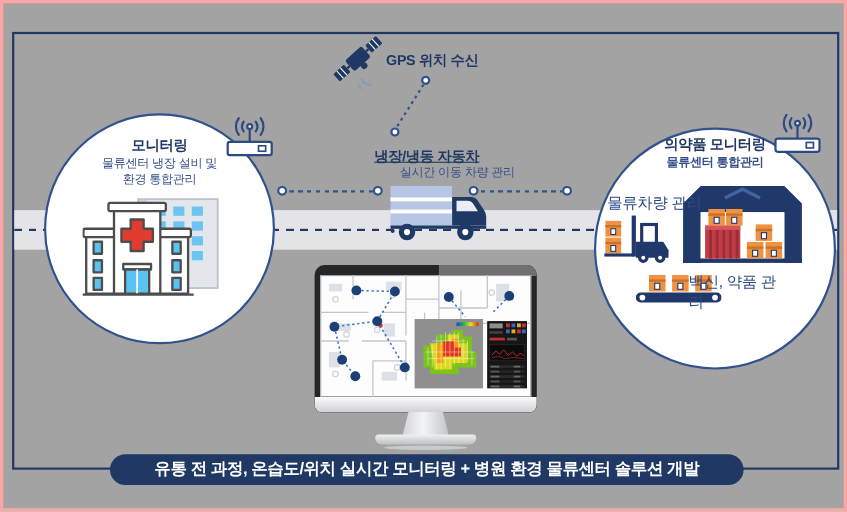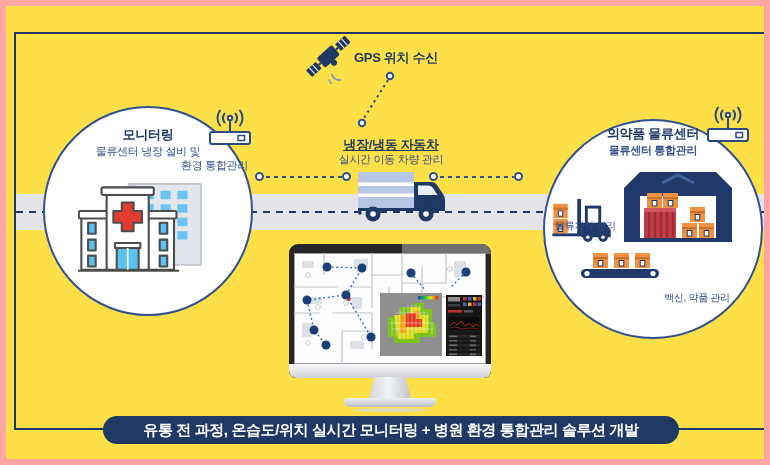--- a/index.html
+++ b/index.html
@@ -1,32 +1,32 @@
 <!DOCTYPE html>
 <html><head>
 <meta charset="utf-8">
 <style>
   * { margin:0; padding:0; box-sizing:border-box; }
   html,body { width:770px; height:465px; }
   body { font-family:"Liberation Sans","DejaVu Sans",sans-serif; background:#fff; overflow:hidden; }
-  .canvas { position:relative; width:770px; height:465px; background:#fde047; border:6px solid #fca5a5; overflow:hidden; }
+  .canvas { position:relative; width:770px; height:465px; background:#a3a3a3; border:3px solid #fca5a5; overflow:hidden; }
 
   .inner-border { position:absolute; left:8px; top:26px; width:752px; height:398px; border:2px solid #1f3864; z-index:0; }
 
   .road { position:absolute; left:10px; top:188px; width:748px; height:36px; background:#e4e4e8; z-index:1; }
   .road-line { position:absolute; left:10px; top:205px; width:748px; height:2px; z-index:1;
     background:repeating-linear-gradient(90deg,#1f3864 0 7px,transparent 7px 13px); }
 
   .bubble { position:absolute; background:#fff; border:2px solid #31518f; border-radius:50%; z-index:2; }
   .bubble.left  { left:37px;  top:100px; width:210px; height:210px; }
   .bubble.right { left:537px; top:113px; width:220px; height:220px; }
 
   .t-title { position:absolute; z-index:4; font-size:13px; font-weight:bold; color:#1f3864; text-align:center; letter-spacing:-0.3px; }
   .t-sub   { position:absolute; z-index:4; font-size:11px; color:#35508c; text-align:center; letter-spacing:-0.3px; }
-  .t-small { position:absolute; z-index:4; font-size:10px; color:#2b4a85; letter-spacing:-0.3px;margin-top:40px; }
+  .t-small { position:absolute; z-index:4; font-size:14px; color:#2b4a85; letter-spacing:-0.3px; }
 
   .icon-abs { position:absolute; z-index:3; }
 
   .hdash { position:absolute; height:2px; z-index:2;
     background:repeating-linear-gradient(90deg,#31518f 0 4px,transparent 4px 8px); }
   .node { position:absolute; width:9px; height:9px; border:2px solid #31518f; border-radius:50%; background:#fff; z-index:2; }
 
   
   .monitor { position:absolute; left:283px; top:238px; width:202px; height:134px;
     background:#262626; border-radius:9px 9px 7px 7px; overflow:hidden; z-index:3; }
@@ -82,21 +82,21 @@
     <svg width="44" height="62" viewBox="0 0 44 62">
       <circle cx="36" cy="8" r="3.2" fill="#fff" stroke="#31518f" stroke-width="2"></circle>
       <line x1="34" y1="12" x2="10" y2="50" stroke="#31518f" stroke-width="2" stroke-dasharray="2.5,3.5"></line>
       <circle cx="8" cy="55" r="3.2" fill="#fff" stroke="#31518f" stroke-width="2"></circle>
     </svg>
   </div>
 
   <div class="bubble left"></div>
   <div class="t-title" style="left:52px; top:120px; width:180px;">모니터링</div>
   <div class="t-sub" style="left:42px; top:138px; width:200px;">물류센터 냉장 설비 및</div>
-  <div class="t-sub" style="left:42px; top:152px; width:200px;text-align:right;">환경 통합관리</div>
+  <div class="t-sub" style="left:42px; top:152px; width:200px;">환경 통합관리</div>
 
   <div class="icon-abs" style="left:201px; top:102px;">
     <svg width="46" height="38" viewBox="0 0 46 38">
       <circle cx="23" cy="10" r="2.2" fill="#fff" stroke="#2b4a85" stroke-width="2"></circle>
       <line x1="23" y1="12.5" x2="23" y2="24" stroke="#2b4a85" stroke-width="2"></line>
       <path d="M17.5,5.5 A8,8 0 0 0 17.5,14.5" stroke="#2b4a85" stroke-width="2" fill="none" stroke-linecap="round"></path>
       <path d="M13,2.5 A12.5,12.5 0 0 0 13,17.5" stroke="#2b4a85" stroke-width="2" fill="none" stroke-linecap="round"></path>
       <path d="M28.5,5.5 A8,8 0 0 1 28.5,14.5" stroke="#2b4a85" stroke-width="2" fill="none" stroke-linecap="round"></path>
       <path d="M33,2.5 A12.5,12.5 0 0 1 33,17.5" stroke="#2b4a85" stroke-width="2" fill="none" stroke-linecap="round"></path>
       <rect x="3" y="24" width="40" height="12" rx="2" fill="#fff" stroke="#2b4a85" stroke-width="2"></rect>
@@ -139,21 +139,21 @@
         </g>
         <rect x="44" y="72" width="30" height="6" fill="#fff"></rect>
         <rect x="46" y="78" width="26" height="26" fill="#5bc3f0"></rect>
         <line x1="59" y1="78" x2="59" y2="104" stroke="#fff" stroke-width="2"></line>
         <line x1="0" y1="105" x2="120" y2="105"></line>
       </g>
     </svg>
   </div>
 
   <div class="t-title" style="left:305px; top:130px; width:160px;text-decoration:underline;">냉장/냉동 자동차</div>
-  <div class="t-sub" style="left:305px; top:146px; width:160px;">실시간 이동 차량 관리</div>
+  <div class="t-sub" style="left:305px; top:146px; width:160px;text-align:right;">실시간 이동 차량 관리</div>
 
   <div class="icon-abs" style="left:350px; top:160px; z-index:2;">
     <svg width="96" height="58" viewBox="0 0 96 58">
       <rect x="2" y="6" width="56" height="36" fill="#b6c6e4"></rect>
       <rect x="2" y="16.5" width="56" height="3.5" fill="#fff"></rect>
       <rect x="2" y="27.5" width="56" height="3.5" fill="#fff"></rect>
       <path d="M58,16 h17 q4,0 6,3 l6,9 q2,3 2,6 v8 h-31 z" fill="#1f3864"></path>
       <path d="M62,19.5 h10.5 q3,0 4.5,2.5 l4.5,7 h-19.5 z" fill="#e9eef6"></path>
       <rect x="2" y="42" width="87" height="3" fill="#1f3864"></rect>
       <circle cx="17" cy="48" r="7.5" fill="#1f3864"></circle>
@@ -165,21 +165,21 @@
   </div>
 
   <div class="node" style="left:249px; top:166px;"></div>
   <div class="hdash" style="left:260px; top:170px; width:76px;"></div>
   <div class="node" style="left:336px; top:166px;"></div>
   <div class="node" style="left:423px; top:166px;"></div>
   <div class="hdash" style="left:434px; top:170px; width:74px;"></div>
   <div class="node" style="left:508px; top:166px;"></div>
 
   <div class="bubble right"></div>
-  <div class="t-title" style="left:557px; top:119px; width:180px;">의약품 물류센터</div>
+  <div class="t-title" style="left:557px; top:119px; width:180px;">의약품 모니터링</div>
   <div class="t-sub" style="left:557px; top:137px; width:180px;font-weight:bold;">물류센터 통합관리</div>
 
   <div class="icon-abs" style="left:699px; top:99px;">
     <svg width="46" height="38" viewBox="0 0 46 38">
       <circle cx="23" cy="10" r="2.2" fill="#fff" stroke="#2b4a85" stroke-width="2"></circle>
       <line x1="23" y1="12.5" x2="23" y2="24" stroke="#2b4a85" stroke-width="2"></line>
       <path d="M17.5,5.5 A8,8 0 0 0 17.5,14.5" stroke="#2b4a85" stroke-width="2" fill="none" stroke-linecap="round"></path>
       <path d="M13,2.5 A12.5,12.5 0 0 0 13,17.5" stroke="#2b4a85" stroke-width="2" fill="none" stroke-linecap="round"></path>
       <path d="M28.5,5.5 A8,8 0 0 1 28.5,14.5" stroke="#2b4a85" stroke-width="2" fill="none" stroke-linecap="round"></path>
       <path d="M33,2.5 A12.5,12.5 0 0 1 33,17.5" stroke="#2b4a85" stroke-width="2" fill="none" stroke-linecap="round"></path>
@@ -231,21 +231,21 @@
       <rect x="22" y="38" width="32" height="4" fill="#d55561"></rect>
       <path d="M27,42 V68 M33,42 V68 M39,42 V68 M45,42 V68 M51,42 V68" stroke="#992d38" stroke-width="2.4"></path>
       <use href="#bx2" x="25" y="23"></use>
       <use href="#bx2" x="41" y="23"></use>
       <use href="#bx2" x="60" y="53"></use>
       <use href="#bx2" x="77" y="53"></use>
       <use href="#bx2" x="68" y="37"></use>
     </svg>
   </div>
 
-  <div class="t-small" style="left:646px; top:245px; width:90px;text-align:center;">백신, 약품 관리</div>
+  <div class="t-small" style="left:623px; top:245px; width:90px;">백신, 약품 관리</div>
 
   <div class="icon-abs" style="left:575px; top:246px;">
     <svg width="78" height="30" viewBox="0 0 78 30">
       <defs>
         <g id="bx3">
           <rect width="15" height="15" fill="#f09241"></rect>
           <rect y="4" width="15" height="2.2" fill="#c9722a"></rect>
           <rect x="5.2" y="7.5" width="4.6" height="5.5" fill="#fff" stroke="#21386b" stroke-width="1"></rect>
         </g>
       </defs>
@@ -369,15 +369,15 @@
           </g>
         </svg>
       </div>
     </div>
     <div class="monitor-chin"></div>
   </div>
   <div class="stand-neck"></div>
   <div class="stand-base"></div>
   <div class="stand-shadow"></div>
 
-  <div class="banner">유통 전 과정, 온습도/위치 실시간 모니터링 + 병원 환경 통합관리 솔루션 개발</div>
+  <div class="banner">유통 전 과정, 온습도/위치 실시간 모니터링 + 병원 환경 물류센터 솔루션 개발</div>
 
 </div>
 
 </body></html>

